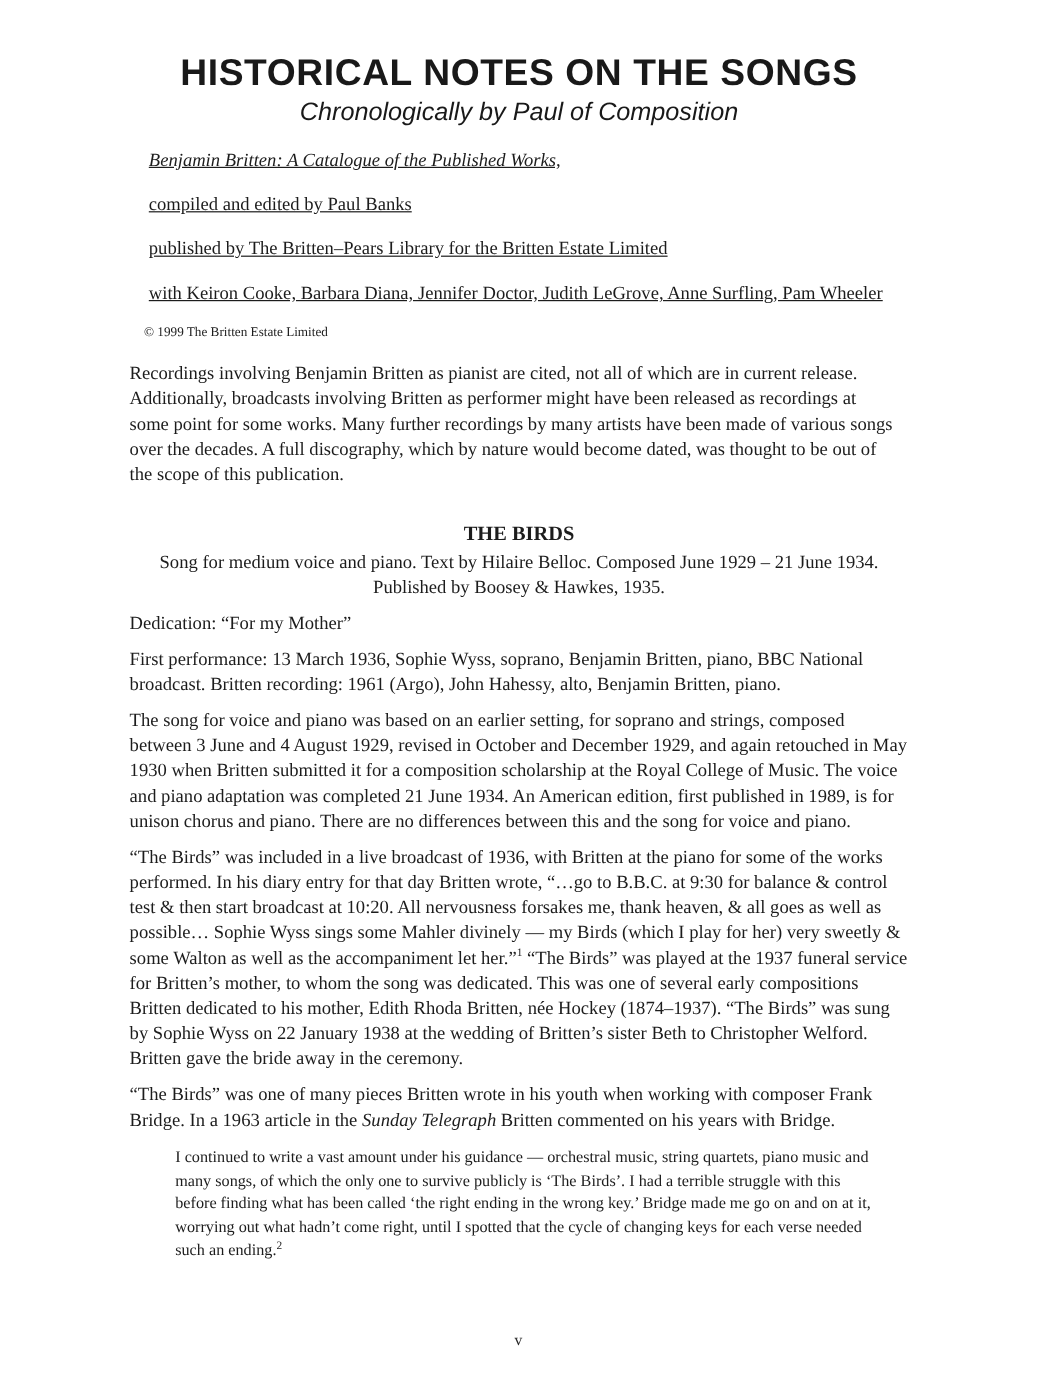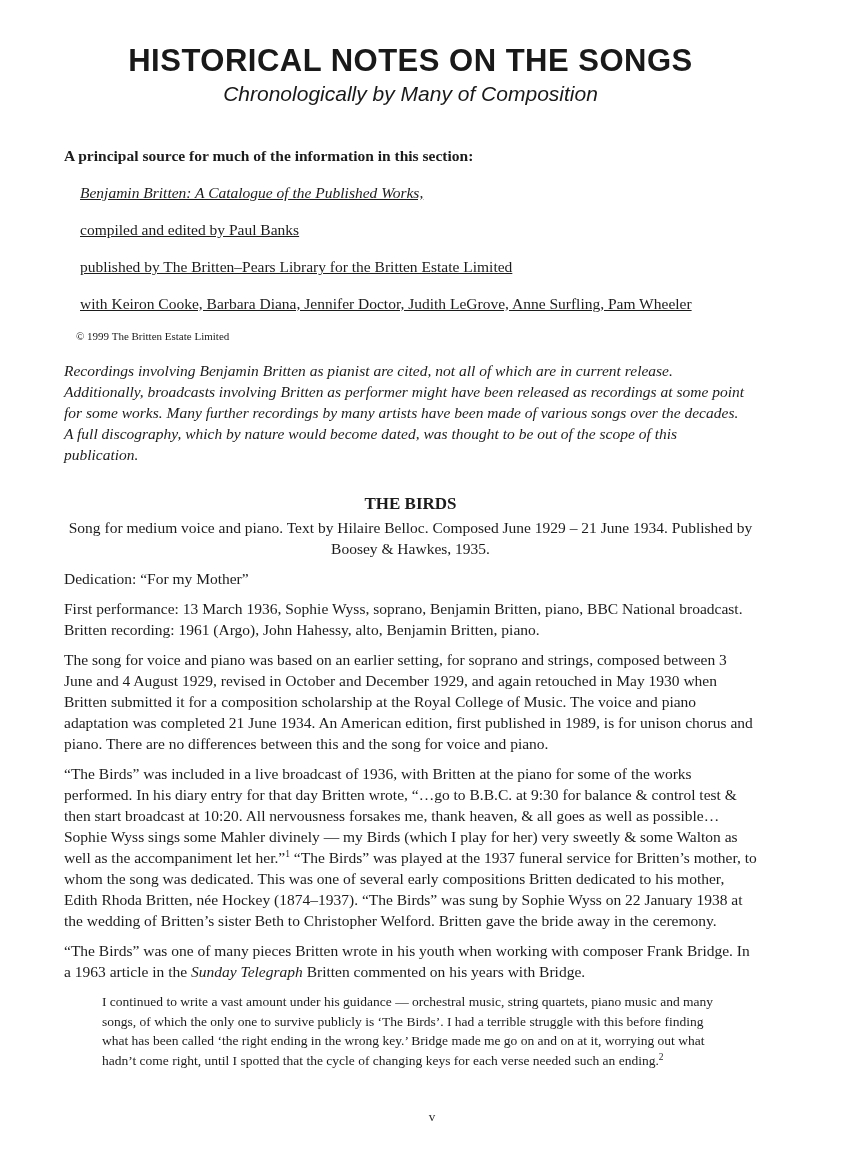--- a/index.html
+++ b/index.html
@@ -8,21 +8,21 @@
     height: 1152px;
     background: #ffffff;
     color: #1c1c1c;
     font-family: "Liberation Serif", "DejaVu Serif", serif;
     font-size: 15.5px;
     line-height: 21px;
     position: relative;
     overflow: hidden;
   }
   .page-content {
-    padding: 44px 107px 0 64px;
+    padding: 44px 107px 0 108px;
   }
   .doc-title {
     font-family: "Liberation Sans", "DejaVu Sans", sans-serif;
     font-weight: 600;
     font-size: 31px;
     line-height: 34px;
     letter-spacing: 0.5px;
     text-align: center;
     margin: 0;
     color: #191919;
@@ -49,21 +49,20 @@
   .copyright-line {
     font-size: 11px;
     line-height: 13px;
     margin: 12px;
   }
   p.body-para {
     margin: 9px 0 0 0;
   }
   p.recordings-para {
     margin: 17px 12px 0 0;
-    font-style: italic;
   }
   .section-heading {
     font-size: 17px;
     font-weight: bold;
     line-height: 22px;
     margin: 28px 0 0 0;
     text-align: center;
   }
   .section-desc {
     margin: 2px 0 0 0;
@@ -89,23 +88,22 @@
     font-size: 13px;
     color: #2a2a2a;
   }
 </style>
 </head>
 <body>
 
 <div class="page-content">
 
   <h1 class="doc-title">HISTORICAL NOTES ON THE SONGS</h1>
-  <h2 class="doc-subtitle">Chronologically by Many of Composition</h2>
+  <h2 class="doc-subtitle">Chronologically by Paul of Composition</h2>
 
-  <p class="source-note">A principal source for much of the information in this section:</p>
 
   <div class="credits">
     <p class="credit-line catalogue-title">Benjamin Britten: A Catalogue of the Published Works,</p>
     <p class="credit-line">compiled and edited by Paul Banks</p>
     <p class="credit-line">published by The Britten–Pears Library for the Britten Estate Limited</p>
     <p class="credit-line">with Keiron Cooke, Barbara Diana, Jennifer Doctor, Judith LeGrove, Anne Surfling, Pam Wheeler</p>
     <p class="copyright-line">© 1999 The Britten Estate Limited</p>
   </div>
 
   <p class="body-para recordings-para">Recordings involving Benjamin Britten as pianist are cited, not all of which are in current release. Additionally, broadcasts involving Britten as performer might have been released as recordings at some point for some works. Many further recordings by many artists have been made of various songs over the decades. A full discography, which by nature would become dated, was thought to be out of the scope of this publication.</p>

